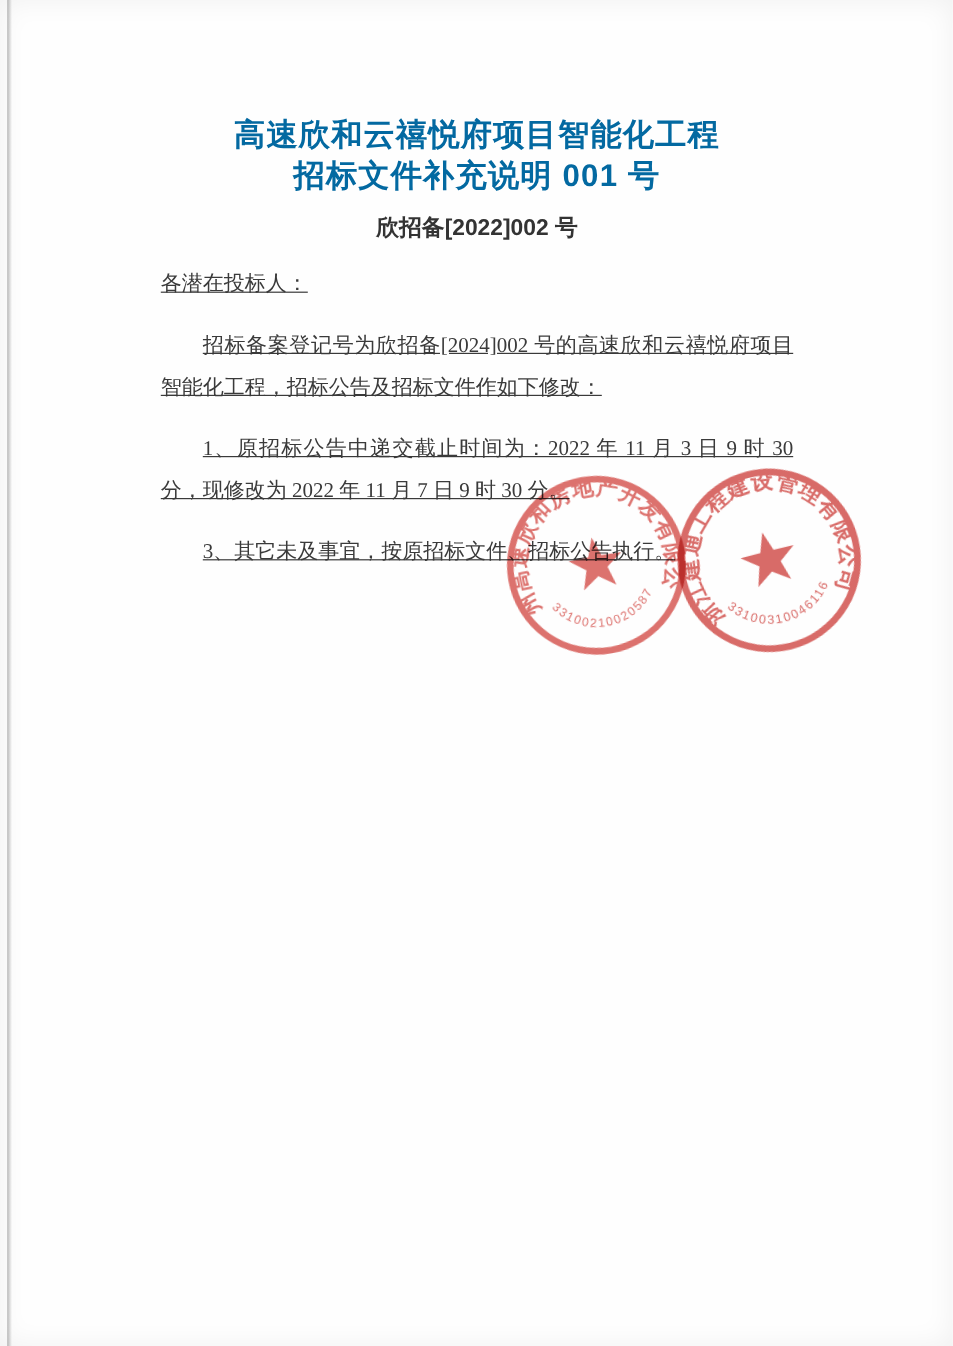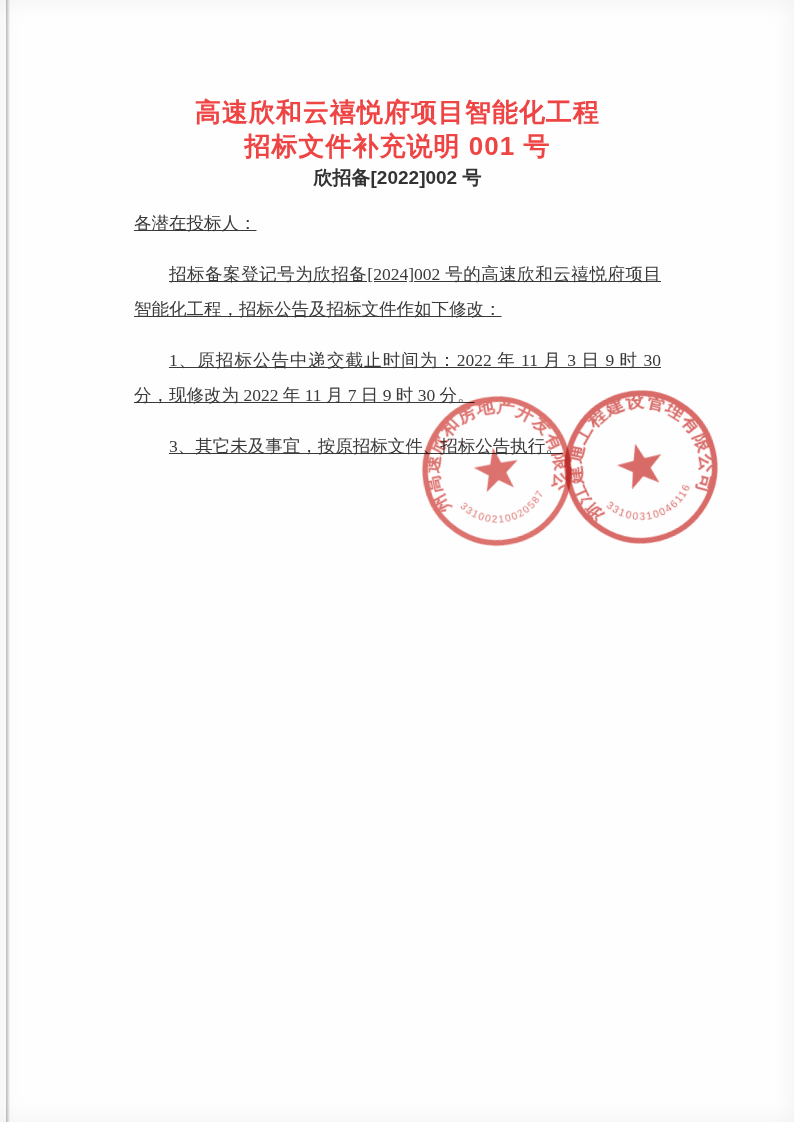--- a/index.html
+++ b/index.html
@@ -34,27 +34,27 @@
     top: 96px;
   }
   .title {
     margin: 0;
     text-align: center;
     font-family: "Liberation Sans", sans-serif;
     font-weight: 700;
     font-size: 26px;
     line-height: 32px;
     letter-spacing: 1px;
-    color: #ef4444;
+    color: #0369a1;
   }
   .title.second {
     margin-top: 2px;
   }
   .doc-number {
-    margin-top: 4px;
+    margin-top: 17px;
     text-align: center;
     font-family: "Liberation Sans", sans-serif;
     font-weight: 700;
     font-size: 19px;
     line-height: 24px;
     color: #333;
   }
   .body-text {
     margin-top: 9px;
     font-size: 17.5px;

